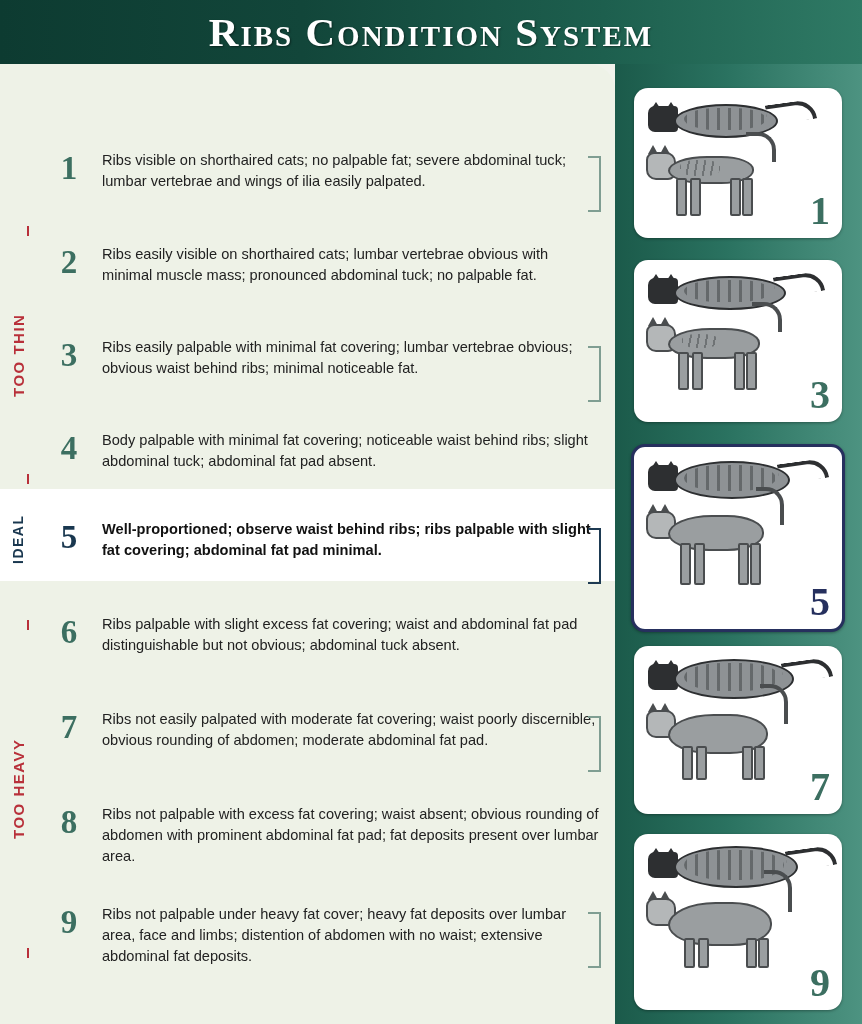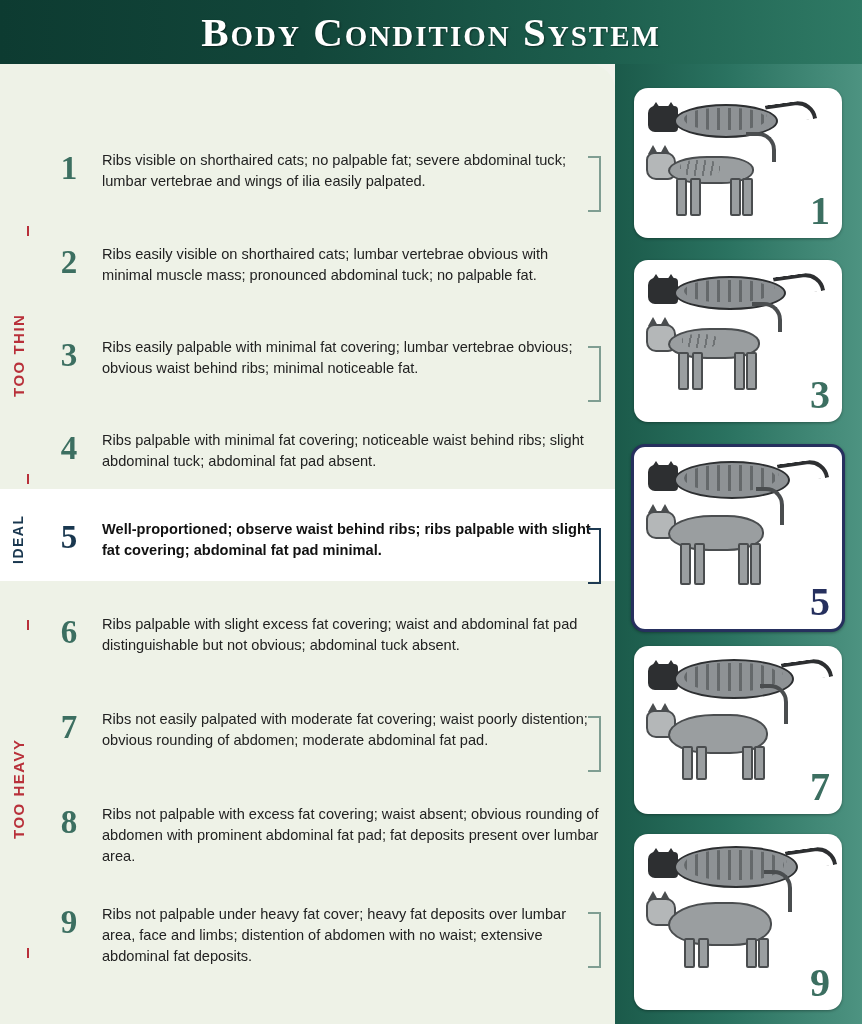--- a/index.html
+++ b/index.html
@@ -274,21 +274,21 @@
     position: absolute;
     background: repeating-linear-gradient(100deg, #6a6e70 0 2px, transparent 2px 8px);
     opacity: .9;
     border-radius: 40%;
   }
 </style>
 </head>
 <body>
 
 <div class="header">
-  <div class="header-title">Body Condition System</div>
+  <div class="header-title">Ribs Condition System</div>
 </div>
 
 <div class="sheet">
 
   <div class="paper">
     <div class="paper-ideal-strip"></div>
   </div>
 
   <div class="right-col"></div>
 
@@ -312,36 +312,36 @@
     <div class="desc">Ribs easily visible on shorthaired cats; lumbar vertebrae obvious with minimal muscle mass; pronounced abdominal tuck; no palpable fat.</div>
   </div>
 
   <div class="row" style="top:273px;">
     <div class="num">3</div>
     <div class="desc">Ribs easily palpable with minimal fat covering; lumbar vertebrae obvious; obvious waist behind ribs; minimal noticeable fat.</div>
   </div>
 
   <div class="row" style="top:366px;">
     <div class="num">4</div>
-    <div class="desc">Ribs palpable with minimal fat covering; noticeable waist behind ribs; slight abdominal tuck; abdominal fat pad absent.</div>
+    <div class="desc">Body palpable with minimal fat covering; noticeable waist behind ribs; slight abdominal tuck; abdominal fat pad absent.</div>
   </div>
 
   <div class="row ideal" style="top:455px;">
     <div class="num">5</div>
     <div class="desc">Well-proportioned; observe waist behind ribs; ribs palpable with slight fat covering; abdominal fat pad minimal.</div>
   </div>
 
   <div class="row" style="top:550px;">
     <div class="num">6</div>
     <div class="desc">Ribs palpable with slight excess fat covering; waist and abdominal fat pad distinguishable but not obvious; abdominal tuck absent.</div>
   </div>
 
   <div class="row" style="top:645px;">
     <div class="num">7</div>
-    <div class="desc">Ribs not easily palpated with moderate fat covering; waist poorly distention; obvious rounding of abdomen; moderate abdominal fat pad.</div>
+    <div class="desc">Ribs not easily palpated with moderate fat covering; waist poorly discernible; obvious rounding of abdomen; moderate abdominal fat pad.</div>
   </div>
 
   <div class="row" style="top:740px;">
     <div class="num">8</div>
     <div class="desc">Ribs not palpable with excess fat covering; waist absent; obvious rounding of abdomen with prominent abdominal fat pad; fat deposits present over lumbar area.</div>
   </div>
 
   <div class="row" style="top:840px;">
     <div class="num">9</div>
     <div class="desc">Ribs not palpable under heavy fat cover; heavy fat deposits over lumbar area, face and limbs; distention of abdomen with no waist; extensive abdominal fat deposits.</div>

